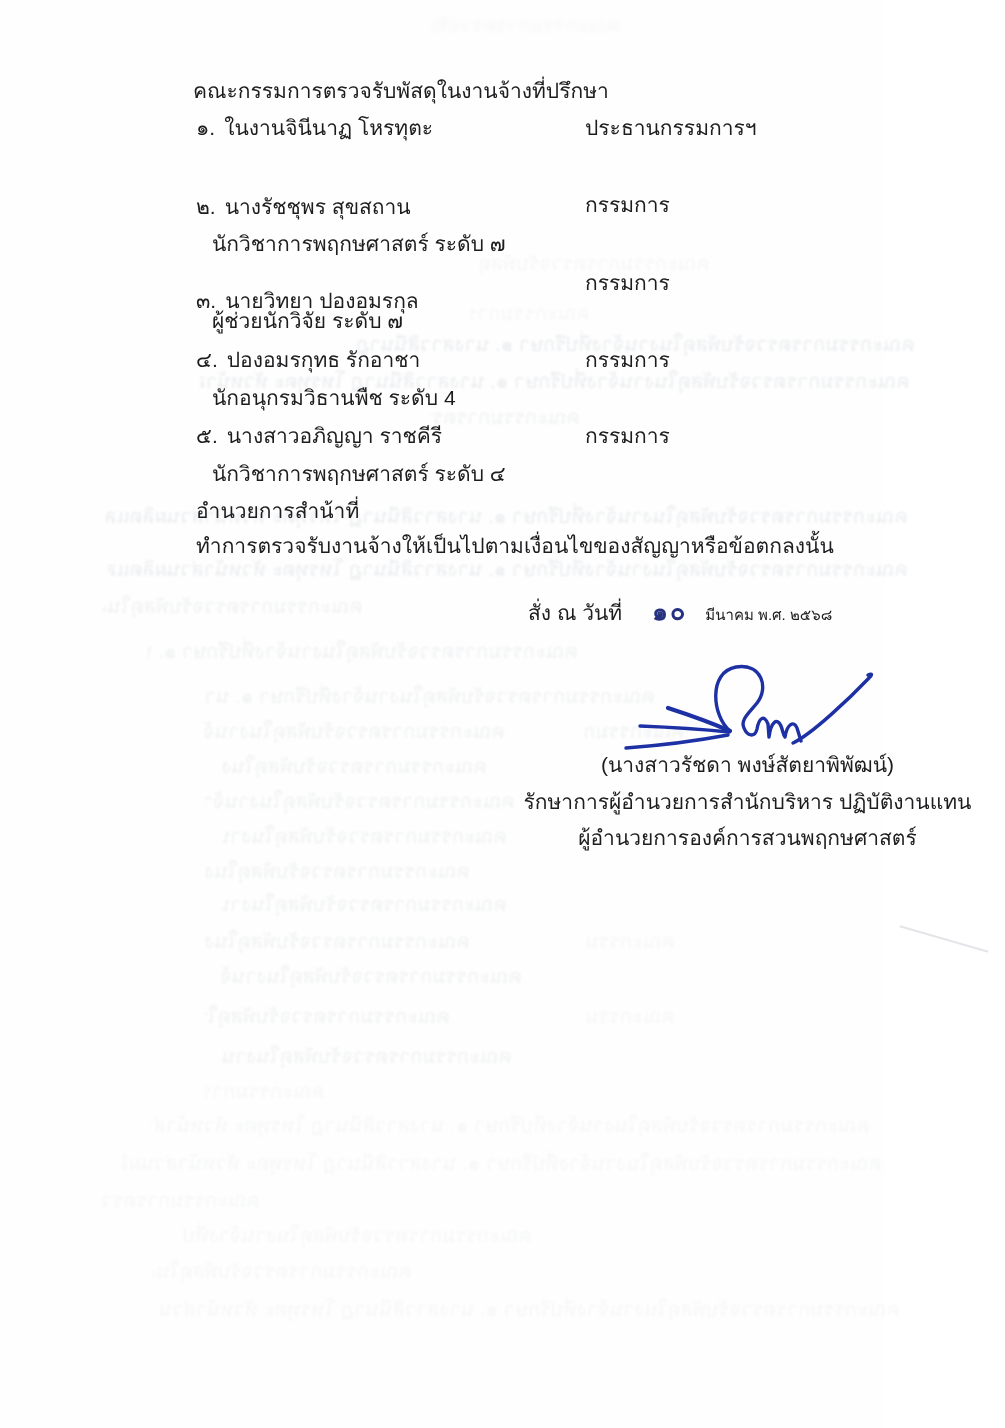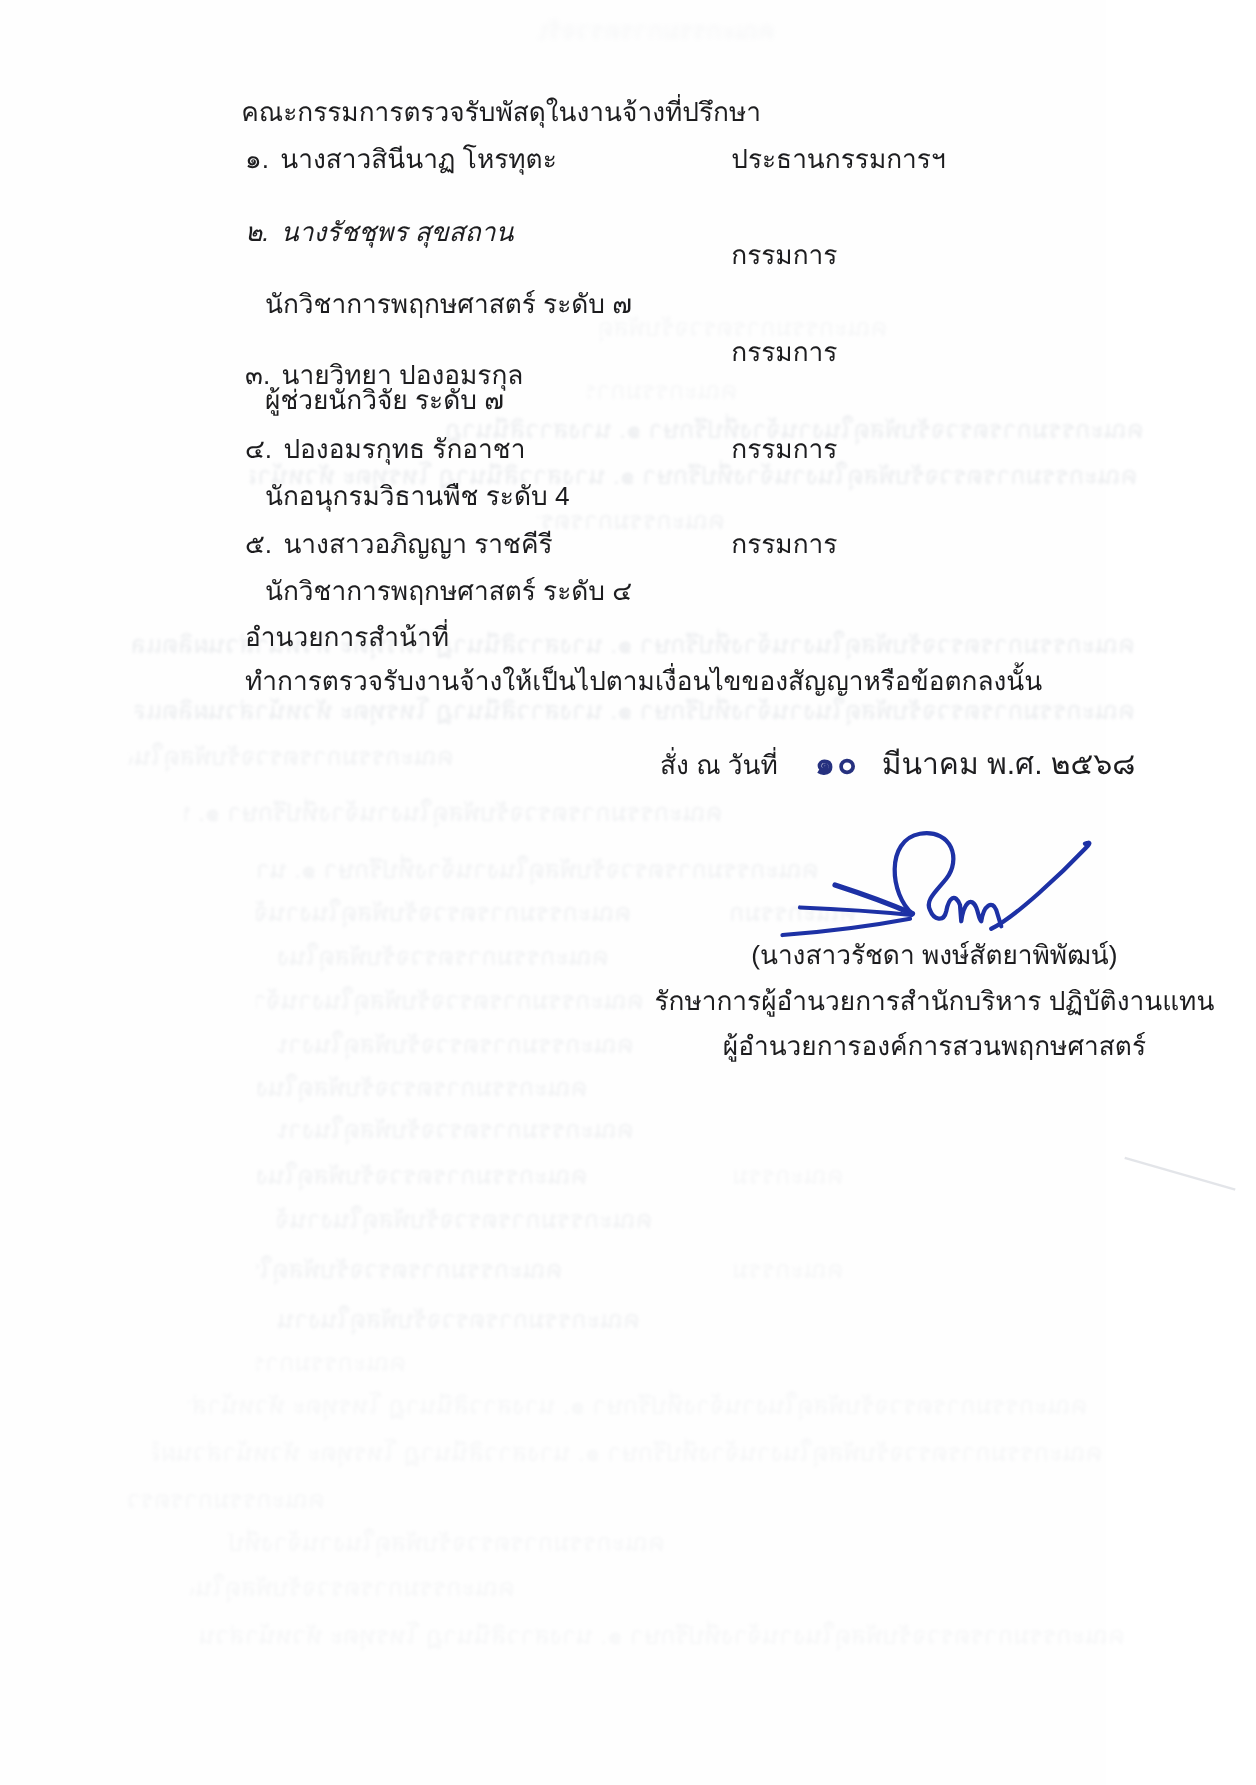--- a/index.html
+++ b/index.html
@@ -27,21 +27,21 @@
   .role { position: absolute; left: 585px; font-size: 21px; line-height: 30px; white-space: nowrap; }
   .order-line { display: flex; align-items: baseline; }
   .order-prefix { font-size: 21px; }
   .order-day {
     font-size: 25px;
     margin: 0 18px 0 30px;
     transform: rotate(-2deg);
     letter-spacing: 2px;
     font-weight: bold;
   }
-  .order-suffix { font-size: 24px; }
+  .order-suffix { font-size: 15px; }
   .sig-center { position: absolute; left: 490px; width: 515px; text-align: center; font-size: 21px; line-height: 30px; white-space: nowrap; }
   .sig-svg { position: absolute; left: 610px; top: 654px; }
   
   .ghost {
     position: absolute;
     height: 26px;
     overflow: hidden;
     white-space: nowrap;
     font-size: 20px;
     line-height: 26px;
@@ -95,25 +95,25 @@
   <div class="ghost g-faint ghost-fill" style="left:100px; top:1187px; width:160px;">คณะกรรมการตรวจรับพัสดุในงานจ้างที่ปรึกษา ๑. นางสาวสินีนาฏ โหรทุตะ หัวหน้าส่วนผลิตและพัฒนานวัตกรรม ประธานกรรมการฯ ๒. นางรัชชุพร สุขสถาน นักวิชาการพฤกษศาสตร์ ระดับ ๗ กรรมการ ๓. นายวิทยา ปองอมรกุล ผู้ช่วยนักวิจัย ระดับ ๗ กรรมการ ๔. นายศรายุทธ รักอาชา นักอนุกรมวิธานพืช ระดับ ๖ กรรมการ ๕. นางสาวอภิญญา ราชคีรี นักวิชาการพฤกษศาสตร์ ระดับ ๔ กรรมการคณะกรรมการตรวจรับพัสดุในงานจ้างที่ปรึกษา ๑. นางสาวสินีนาฏ โหรทุตะ หัวหน้าส่วนผลิตและพัฒนานวัตกรรม ประธานกรรมการฯ ๒. นางรัชชุพร สุขสถาน นักวิชาการพฤกษศาสตร์ ระดับ ๗ กรรมการ ๓. นายวิทยา ปองอมรกุล ผู้ช่วยนักวิจัย ระดับ ๗ กรรมการ ๔. นายศรายุทธ รักอาชา นักอนุกรมวิธานพืช ระดับ ๖ กรรมการ ๕. นางสาวอภิญญา ราชคีรี นักวิชาการพฤกษศาสตร์ ระดับ ๔ กรรมการคณะกรรมการตรวจรับพัสดุในงานจ้างที่ปรึกษา ๑. นางสาวสินีนาฏ โหรทุตะ หัวหน้าส่วนผลิตและพัฒนานวัตกรรม ประธานกรรมการฯ ๒. นางรัชชุพร สุขสถาน นักวิชาการพฤกษศาสตร์ ระดับ ๗ กรรมการ ๓. นายวิทยา ปองอมรกุล ผู้ช่วยนักวิจัย ระดับ ๗ กรรมการ ๔. นายศรายุทธ รักอาชา นักอนุกรมวิธานพืช ระดับ ๖ กรรมการ ๕. นางสาวอภิญญา ราชคีรี นักวิชาการพฤกษศาสตร์ ระดับ ๔ กรรมการ</div>
   <div class="ghost g-faint ghost-fill" style="left:182px; top:1222px; width:350px;">คณะกรรมการตรวจรับพัสดุในงานจ้างที่ปรึกษา ๑. นางสาวสินีนาฏ โหรทุตะ หัวหน้าส่วนผลิตและพัฒนานวัตกรรม ประธานกรรมการฯ ๒. นางรัชชุพร สุขสถาน นักวิชาการพฤกษศาสตร์ ระดับ ๗ กรรมการ ๓. นายวิทยา ปองอมรกุล ผู้ช่วยนักวิจัย ระดับ ๗ กรรมการ ๔. นายศรายุทธ รักอาชา นักอนุกรมวิธานพืช ระดับ ๖ กรรมการ ๕. นางสาวอภิญญา ราชคีรี นักวิชาการพฤกษศาสตร์ ระดับ ๔ กรรมการคณะกรรมการตรวจรับพัสดุในงานจ้างที่ปรึกษา ๑. นางสาวสินีนาฏ โหรทุตะ หัวหน้าส่วนผลิตและพัฒนานวัตกรรม ประธานกรรมการฯ ๒. นางรัชชุพร สุขสถาน นักวิชาการพฤกษศาสตร์ ระดับ ๗ กรรมการ ๓. นายวิทยา ปองอมรกุล ผู้ช่วยนักวิจัย ระดับ ๗ กรรมการ ๔. นายศรายุทธ รักอาชา นักอนุกรมวิธานพืช ระดับ ๖ กรรมการ ๕. นางสาวอภิญญา ราชคีรี นักวิชาการพฤกษศาสตร์ ระดับ ๔ กรรมการคณะกรรมการตรวจรับพัสดุในงานจ้างที่ปรึกษา ๑. นางสาวสินีนาฏ โหรทุตะ หัวหน้าส่วนผลิตและพัฒนานวัตกรรม ประธานกรรมการฯ ๒. นางรัชชุพร สุขสถาน นักวิชาการพฤกษศาสตร์ ระดับ ๗ กรรมการ ๓. นายวิทยา ปองอมรกุล ผู้ช่วยนักวิจัย ระดับ ๗ กรรมการ ๔. นายศรายุทธ รักอาชา นักอนุกรมวิธานพืช ระดับ ๖ กรรมการ ๕. นางสาวอภิญญา ราชคีรี นักวิชาการพฤกษศาสตร์ ระดับ ๔ กรรมการ</div>
   <div class="ghost g-faint ghost-fill" style="left:152px; top:1258px; width:260px;">คณะกรรมการตรวจรับพัสดุในงานจ้างที่ปรึกษา ๑. นางสาวสินีนาฏ โหรทุตะ หัวหน้าส่วนผลิตและพัฒนานวัตกรรม ประธานกรรมการฯ ๒. นางรัชชุพร สุขสถาน นักวิชาการพฤกษศาสตร์ ระดับ ๗ กรรมการ ๓. นายวิทยา ปองอมรกุล ผู้ช่วยนักวิจัย ระดับ ๗ กรรมการ ๔. นายศรายุทธ รักอาชา นักอนุกรมวิธานพืช ระดับ ๖ กรรมการ ๕. นางสาวอภิญญา ราชคีรี นักวิชาการพฤกษศาสตร์ ระดับ ๔ กรรมการคณะกรรมการตรวจรับพัสดุในงานจ้างที่ปรึกษา ๑. นางสาวสินีนาฏ โหรทุตะ หัวหน้าส่วนผลิตและพัฒนานวัตกรรม ประธานกรรมการฯ ๒. นางรัชชุพร สุขสถาน นักวิชาการพฤกษศาสตร์ ระดับ ๗ กรรมการ ๓. นายวิทยา ปองอมรกุล ผู้ช่วยนักวิจัย ระดับ ๗ กรรมการ ๔. นายศรายุทธ รักอาชา นักอนุกรมวิธานพืช ระดับ ๖ กรรมการ ๕. นางสาวอภิญญา ราชคีรี นักวิชาการพฤกษศาสตร์ ระดับ ๔ กรรมการคณะกรรมการตรวจรับพัสดุในงานจ้างที่ปรึกษา ๑. นางสาวสินีนาฏ โหรทุตะ หัวหน้าส่วนผลิตและพัฒนานวัตกรรม ประธานกรรมการฯ ๒. นางรัชชุพร สุขสถาน นักวิชาการพฤกษศาสตร์ ระดับ ๗ กรรมการ ๓. นายวิทยา ปองอมรกุล ผู้ช่วยนักวิจัย ระดับ ๗ กรรมการ ๔. นายศรายุทธ รักอาชา นักอนุกรมวิธานพืช ระดับ ๖ กรรมการ ๕. นางสาวอภิญญา ราชคีรี นักวิชาการพฤกษศาสตร์ ระดับ ๔ กรรมการ</div>
   <div class="ghost g-faint ghost-fill" style="left:160px; top:1296px; width:740px;">คณะกรรมการตรวจรับพัสดุในงานจ้างที่ปรึกษา ๑. นางสาวสินีนาฏ โหรทุตะ หัวหน้าส่วนผลิตและพัฒนานวัตกรรม ประธานกรรมการฯ ๒. นางรัชชุพร สุขสถาน นักวิชาการพฤกษศาสตร์ ระดับ ๗ กรรมการ ๓. นายวิทยา ปองอมรกุล ผู้ช่วยนักวิจัย ระดับ ๗ กรรมการ ๔. นายศรายุทธ รักอาชา นักอนุกรมวิธานพืช ระดับ ๖ กรรมการ ๕. นางสาวอภิญญา ราชคีรี นักวิชาการพฤกษศาสตร์ ระดับ ๔ กรรมการคณะกรรมการตรวจรับพัสดุในงานจ้างที่ปรึกษา ๑. นางสาวสินีนาฏ โหรทุตะ หัวหน้าส่วนผลิตและพัฒนานวัตกรรม ประธานกรรมการฯ ๒. นางรัชชุพร สุขสถาน นักวิชาการพฤกษศาสตร์ ระดับ ๗ กรรมการ ๓. นายวิทยา ปองอมรกุล ผู้ช่วยนักวิจัย ระดับ ๗ กรรมการ ๔. นายศรายุทธ รักอาชา นักอนุกรมวิธานพืช ระดับ ๖ กรรมการ ๕. นางสาวอภิญญา ราชคีรี นักวิชาการพฤกษศาสตร์ ระดับ ๔ กรรมการคณะกรรมการตรวจรับพัสดุในงานจ้างที่ปรึกษา ๑. นางสาวสินีนาฏ โหรทุตะ หัวหน้าส่วนผลิตและพัฒนานวัตกรรม ประธานกรรมการฯ ๒. นางรัชชุพร สุขสถาน นักวิชาการพฤกษศาสตร์ ระดับ ๗ กรรมการ ๓. นายวิทยา ปองอมรกุล ผู้ช่วยนักวิจัย ระดับ ๗ กรรมการ ๔. นายศรายุทธ รักอาชา นักอนุกรมวิธานพืช ระดับ ๖ กรรมการ ๕. นางสาวอภิญญา ราชคีรี นักวิชาการพฤกษศาสตร์ ระดับ ๔ กรรมการ</div>
 
   <div class="crease"></div>
 
   <div class="line" style="left:193px; top:76px;">คณะกรรมการตรวจรับพัสดุในงานจ้างที่ปรึกษา</div>
 
   <div class="line" style="left:196px; top:113px;">
-    <span class="num">๑.</span><span>นางสาวสินีนาฏ โหรทุตะ</span>
+    <span class="num">๑.</span><span>ในงานจินีนาฏ โหรทุตะ</span>
   </div>
   <div class="role" style="top:113px;">ประธานกรรมการฯ</div>
 
-  <div class="line" style="left:196px; top:172px;font-style:italic;">
+  <div class="line" style="left:196px; top:192px;">
     <span class="num">๒.</span><span>นางรัชชุพร สุขสถาน</span>
   </div>
   <div class="role" style="top:190px;">กรรมการ</div>
   <div class="line" style="left:212px; top:229px;">นักวิชาการพฤกษศาสตร์ ระดับ ๗</div>
 
   <div class="line" style="left:196px; top:268px;margin-top:18px;">
     <span class="num">๓.</span><span>นายวิทยา ปองอมรกุล</span>
   </div>
   <div class="role" style="top:268px;">กรรมการ</div>
   <div class="line" style="left:212px; top:306px;">ผู้ช่วยนักวิจัย ระดับ ๗</div>

